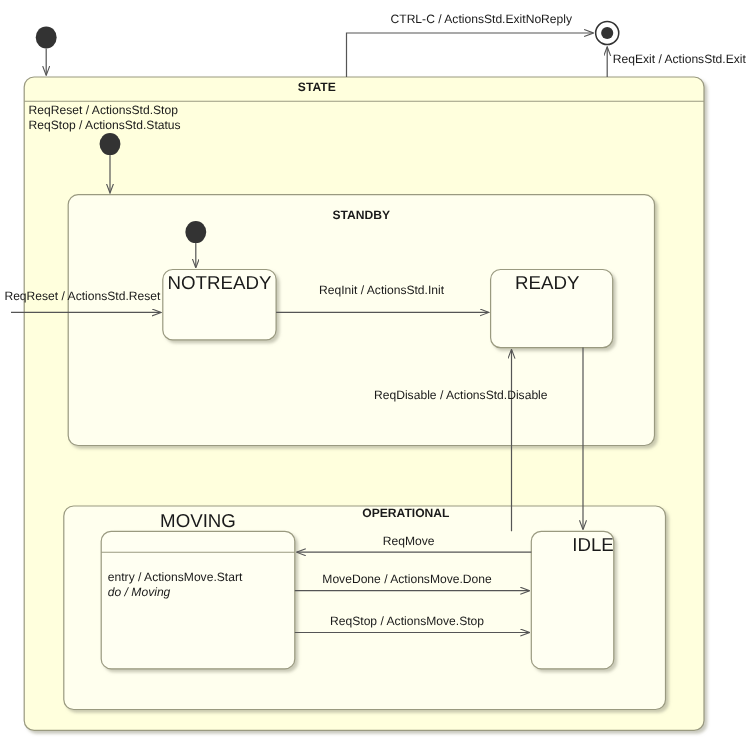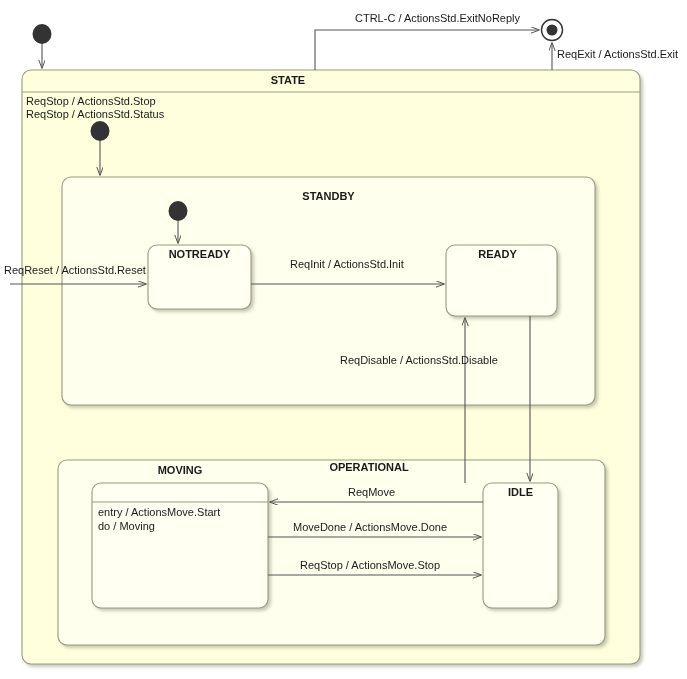--- a/index.html
+++ b/index.html
@@ -38,33 +38,34 @@
     font-family: "Liberation Sans", sans-serif;
     font-size: 11px;
     font-weight: bold;
     color: #1a1a1a;
     white-space: nowrap;
     text-align: center;
   }
   .statebox-title {
     position: absolute;
     font-family: "Liberation Sans", sans-serif;
-    font-size: 11px;
-    font-weight: bold;
+    font-size: 17px;
+    font-weight: normal;
     color: #1a1a1a;
     white-space: nowrap;
     text-align: center;
   }
   .body-text {
     position: absolute;
     font-family: "Liberation Sans", sans-serif;
     font-size: 11px;
     color: #1a1a1a;
     white-space: pre;
     line-height: 14px;
+    margin-top: 13px;
   }
 </style>
 </head>
 <body>
 
 <div id="canvas">
 
   <svg class="layer" viewBox="0 0 687 679" xmlns="http://www.w3.org/2000/svg">
     <defs>
       <marker id="arrow" markerWidth="9" markerHeight="9" refX="8" refY="3.2" orient="auto" markerUnits="userSpaceOnUse">
@@ -140,21 +141,21 @@
 
     <path d="M483,502 L270,502" fill="none" stroke="#555555" stroke-width="1.1" marker-end="url(#arrow)"></path>
 
     <path d="M268,537 L481,537" fill="none" stroke="#555555" stroke-width="1.1" marker-end="url(#arrow)"></path>
 
     <path d="M268,575 L481,575" fill="none" stroke="#555555" stroke-width="1.1" marker-end="url(#arrow)"></path>
   </svg>
 
   <div class="region-title" style="left:22px; top:74px; width:532px;">STATE</div>
 
-  <div class="lbl" style="left:26px; top:95px;">ReqStop / ActionsStd.Stop</div>
+  <div class="lbl" style="left:26px; top:95px;">ReqReset / ActionsStd.Stop</div>
   <div class="lbl" style="left:26px; top:108px;">ReqStop / ActionsStd.Status</div>
 
   <div class="lbl" style="left:336px; top:12px;margin-left:19px;">CTRL-C / ActionsStd.ExitNoReply</div>
 
   <div class="lbl" style="left:557px; top:48px;">ReqExit / ActionsStd.Exit</div>
 
   <div class="region-title" style="left:62px; top:190px; width:533px;">STANDBY</div>
 
   <div class="statebox-title" style="left:148px; top:248px; width:103px;">NOTREADY</div>
 
@@ -165,23 +166,23 @@
   <div class="lbl" style="left:290px; top:258px;">ReqInit / ActionsStd.Init</div>
 
   <div class="lbl" style="left:340px; top:354px;">ReqDisable / ActionsStd.Disable</div>
 
 
   <div class="region-title" style="left:58px; top:461px; width:622px;">OPERATIONAL</div>
 
   <div class="statebox-title" style="left:92px; top:464px; width:176px;">MOVING</div>
 
   <div class="body-text" style="left:98px; top:505px;">entry / ActionsMove.Start</div>
-  <div class="body-text" style="left:98px; top:519px;">do / Moving</div>
+  <div class="body-text" style="left:98px; top:519px;font-style:italic;">do / Moving</div>
 
-  <div class="statebox-title" style="left:483px; top:486px; width:75px;">IDLE</div>
+  <div class="statebox-title" style="left:483px; top:486px; width:75px;text-align:right;">IDLE</div>
 
   <div class="lbl" style="left:348px; top:486px;">ReqMove</div>
 
   <div class="lbl" style="left:293px; top:521px;">MoveDone / ActionsMove.Done</div>
 
   <div class="lbl" style="left:300px; top:559px;text-align:right;">ReqStop / ActionsMove.Stop</div>
 
 </div>
 
 </body></html>

